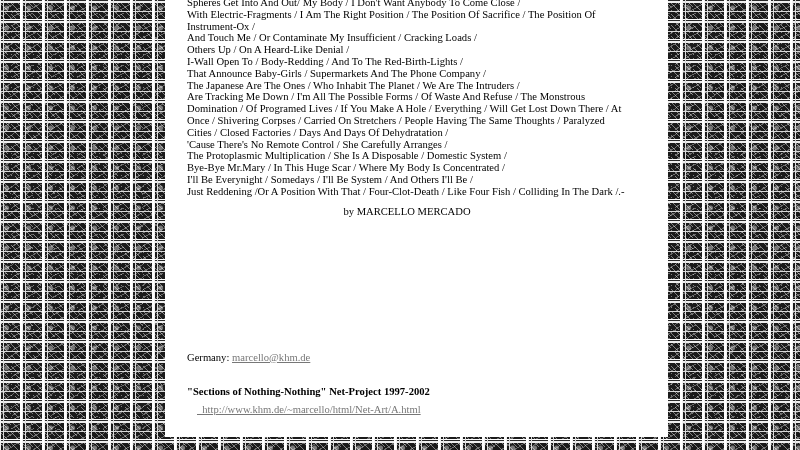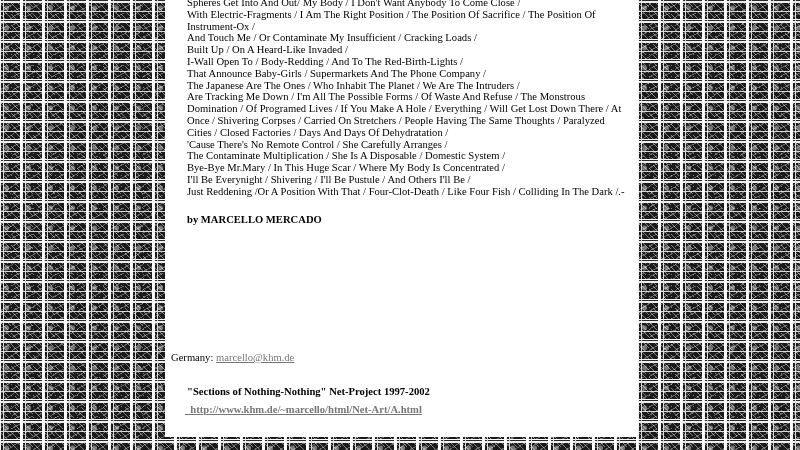--- a/index.html
+++ b/index.html
@@ -11,49 +11,50 @@
       repeating-linear-gradient(0deg, #ffffff 0 1px, transparent 1px 8px, #d8d8d8 8px 9px, transparent 9px 17px, #eeeeee 17px 19px, #2a2a2a 19px 21px),
       repeating-linear-gradient(45deg, rgba(255,255,255,0.45) 0 1px, transparent 1px 5px),
       repeating-linear-gradient(-30deg, rgba(255,255,255,0.35) 0 1px, transparent 1px 7px),
       radial-gradient(circle at 30% 40%, #777 0 2px, transparent 3px);
     background-size: 22px 20px, 22px 20px, 11px 11px, 13px 13px, 22px 20px;
     font-family:"Liberation Serif", "DejaVu Serif", serif;
   }
   .panel {
     position:absolute; left:165px; top:0; width:473px; height:437px;
     background:#ffffff;
+    padding-left:30px;
   }
   .content {
     position:absolute; left:22px; top:-3px; width:440px;
     font-size:10.6px; line-height:11.8px; color:#000;
   }
   .poem-line { display:block; white-space:normal; }
-  .byline { font-weight:bold; margin-top:16px; display:block; }
-  .contact { position:absolute; left:6px; top:352px; font-size:10.6px; color:#000; }
+  .byline { font-weight:normal; margin-top:8px; display:block;text-align:center; }
+  .contact { position:absolute; left:22px; top:352px; font-size:10.6px; color:#000; }
   .contact a { color:#777; text-decoration:underline; }
   .project { position:absolute; left:22px; top:386px; font-size:10.6px; font-weight:bold; color:#000; }
-  .project-link { position:absolute; left:20px; top:404px; font-size:10.6px; color:#777; text-decoration:underline; white-space:pre;font-weight:bold; }
+  .project-link { position:absolute; left:32px; top:404px; font-size:10.6px; color:#777; text-decoration:underline; white-space:pre; }
 </style>
 </head>
 <body>
 
 <div class="panel">
   <div class="content">
     <span class="poem-line">Spheres Get Into And Out/ My Body / I Don't Want Anybody To Come Close /</span>
     <span class="poem-line">With Electric-Fragments / I Am The Right Position / The Position Of Sacrifice / The Position Of Instrument-Ox /</span>
     <span class="poem-line">And Touch Me / Or Contaminate My Insufficient / Cracking Loads /</span>
-    <span class="poem-line">Built Up / On A Heard-Like Invaded /</span>
+    <span class="poem-line">Others Up / On A Heard-Like Denial /</span>
     <span class="poem-line">I-Wall Open To / Body-Redding / And To The Red-Birth-Lights /</span>
     <span class="poem-line">That Announce Baby-Girls / Supermarkets And The Phone Company /</span>
     <span class="poem-line">The Japanese Are The Ones / Who Inhabit The Planet / We Are The Intruders /</span>
     <span class="poem-line">Are Tracking Me Down / I'm All The Possible Forms / Of Waste And Refuse / The Monstrous Domination / Of Programed Lives / If You Make A Hole / Everything / Will Get Lost Down There / At Once / Shivering Corpses / Carried On Stretchers / People Having The Same Thoughts / Paralyzed Cities / Closed Factories / Days And Days Of Dehydratation /</span>
     <span class="poem-line">'Cause There's No Remote Control / She Carefully Arranges /</span>
-    <span class="poem-line">The Contaminate Multiplication / She Is A Disposable / Domestic System /</span>
+    <span class="poem-line">The Protoplasmic Multiplication / She Is A Disposable / Domestic System /</span>
     <span class="poem-line">Bye-Bye Mr.Mary / In This Huge Scar / Where My Body Is Concentrated /</span>
-    <span class="poem-line">I'll Be Everynight / Shivering / I'll Be Pustule / And Others I'll Be /</span>
+    <span class="poem-line">I'll Be Everynight / Somedays / I'll Be System / And Others I'll Be /</span>
     <span class="poem-line">Just Reddening /Or A Position With That / Four-Clot-Death / Like Four Fish / Colliding In The Dark /.-</span>
     <span class="byline">by MARCELLO MERCADO</span>
   </div>
 
   <div class="contact">
     <span>Germany: </span><a>marcello@khm.de</a>
   </div>
 
   <div class="project">"Sections of Nothing-Nothing" Net-Project 1997-2002</div>
   <a class="project-link">  http://www.khm.de/~marcello/html/Net-Art/A.html</a>

